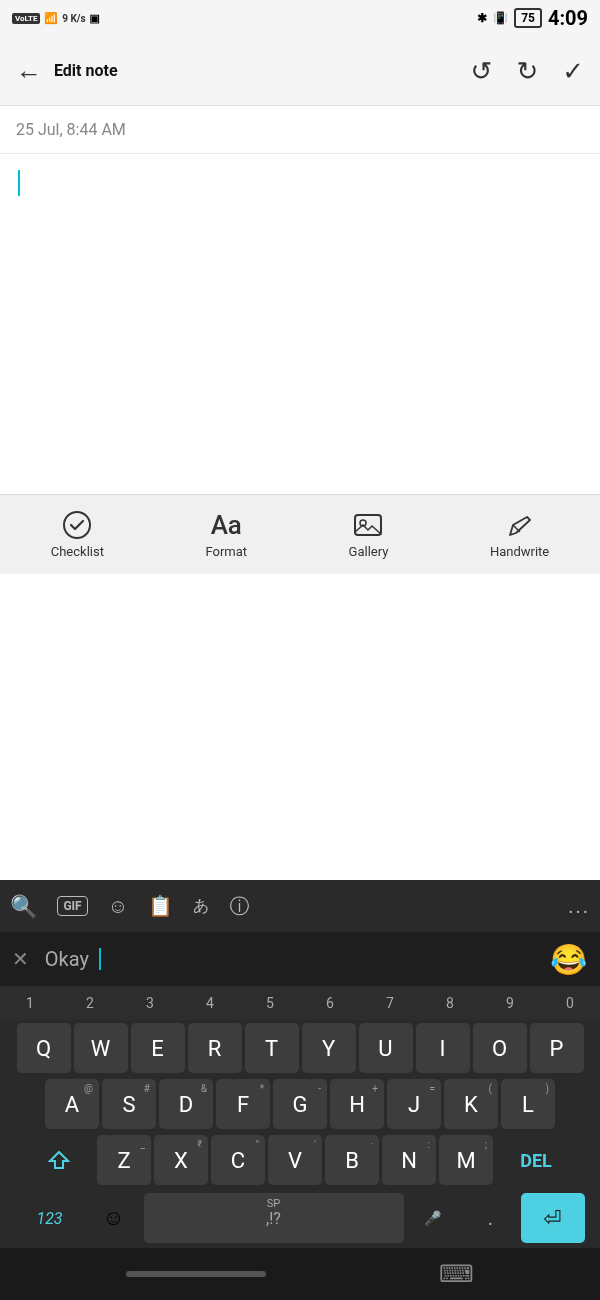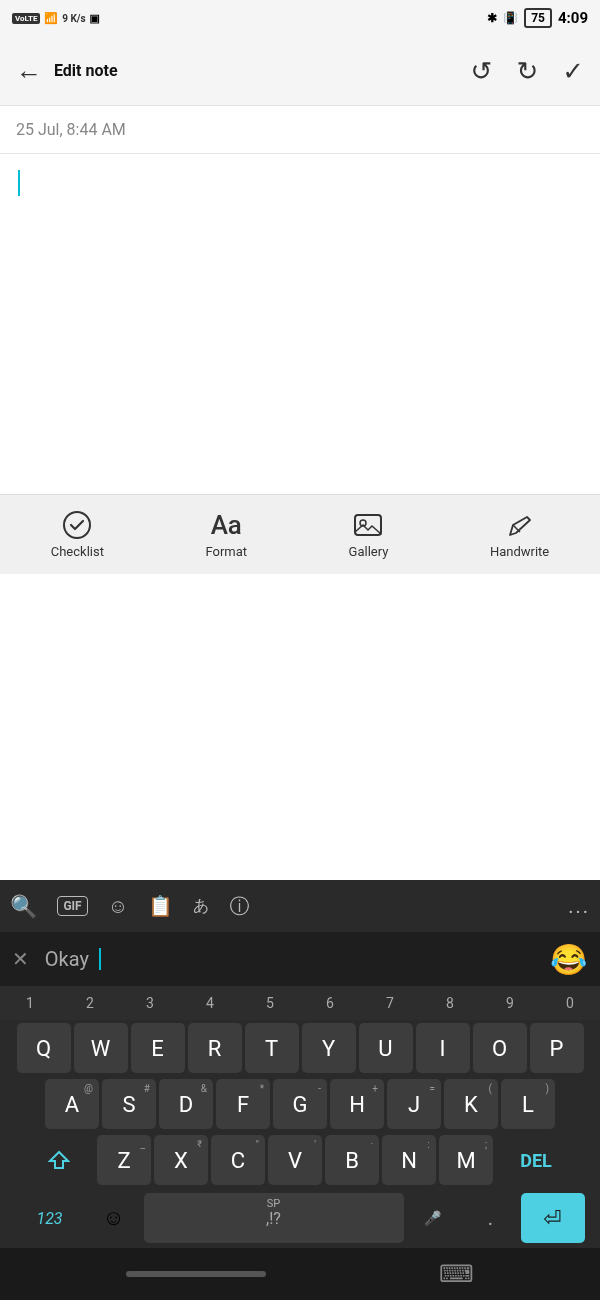--- a/index.html
+++ b/index.html
@@ -281,21 +281,21 @@
     <span style="font-size:10px;color:#333;">9
 K/s</span>
     <span>▣</span>
   </div>
   <div class="status-right">
     <span>✱</span>
     <span>📳</span>
     <span>
       <span style="border:2px solid #333;border-radius:3px;padding:1px 5px;font-size:12px;">75</span>
     </span>
-    <span style="font-size:15px;">4:09</span>
+    <span style="font-size:20px;">4:09</span>
   </div>
 </div>
 
 <div class="app-bar">
   <div class="app-bar-left">
     <span class="icon-btn">←</span>
     <span class="app-bar-title">Edit note</span>
   </div>
   <div class="app-bar-actions">
     <span class="icon-btn">↺</span>

